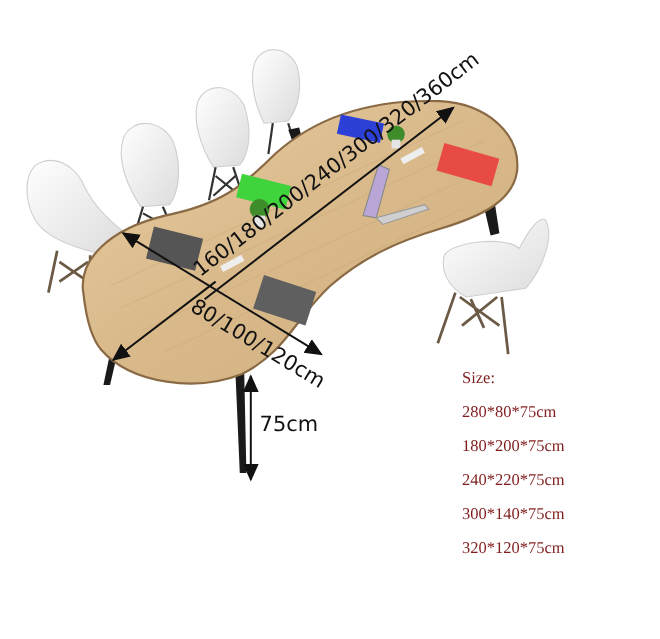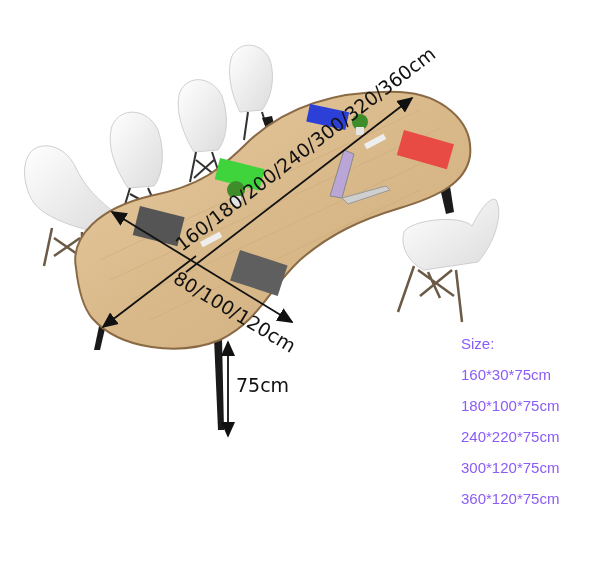--- a/index.html
+++ b/index.html
@@ -1,19 +1,19 @@
 <!DOCTYPE html>
 <html><head>
 <meta charset="utf-8">
 <style>
   html, body { margin: 0; padding: 0; background: #ffffff; }
   body { width: 600px; height: 581px; position: relative; overflow: hidden; font-family: "DejaVu Sans", sans-serif; }
   #scene { position: absolute; left: 0; top: 0; width: 600px; height: 581px; }
   .dim-text { font-family: "DejaVu Sans", sans-serif; font-size: 19px; fill: #111; }
-  .sizes { position: absolute; left: 420px; top: 334px; color: #8b5cf6; font-family: Liberation Sans, sans-serif; font-size: 15px; margin-left: 41px; }
+  .sizes { position: absolute; left: 420px; top: 334px; color: #7f1d1d; font-family: Liberation Serif, serif; font-size: 15px; }
   .sizes .size-title { height: 31px; line-height: 20px; }
   .sizes .size-row { height: 31px; line-height: 20px; }
 </style>
 </head>
 <body>
 
 <svg id="scene" viewBox="0 0 600 581" xmlns="http://www.w3.org/2000/svg">
   <defs>
     <linearGradient id="wood" x1="0" y1="0" x2="1" y2="1">
       <stop offset="0" stop-color="#e6cba0"></stop>
@@ -91,18 +91,18 @@
   <line x1="103" y1="327" x2="196" y2="256" stroke="#111" stroke-width="1.8" marker-start="url(#arrow)"></line>
   <line x1="228" y1="342" x2="228" y2="436" stroke="#111" stroke-width="1.8" marker-start="url(#arrow)" marker-end="url(#arrow)"></line>
 
   <text class="dim-text" transform="translate(182,252) rotate(-37.5)">160/180/200/240/300/320/360cm</text>
   <text class="dim-text" transform="translate(172,282) rotate(31)">80/100/120cm</text>
   <text class="dim-text" x="236" y="392">75cm</text>
 </svg>
 
 <div class="sizes">
   <div class="size-title">Size:</div>
-  <div class="size-row">160*30*75cm</div>
-  <div class="size-row">180*100*75cm</div>
+  <div class="size-row">280*80*75cm</div>
+  <div class="size-row">180*200*75cm</div>
   <div class="size-row">240*220*75cm</div>
-  <div class="size-row">300*120*75cm</div>
-  <div class="size-row">360*120*75cm</div>
+  <div class="size-row">300*140*75cm</div>
+  <div class="size-row">320*120*75cm</div>
 </div>
 
 </body></html>

